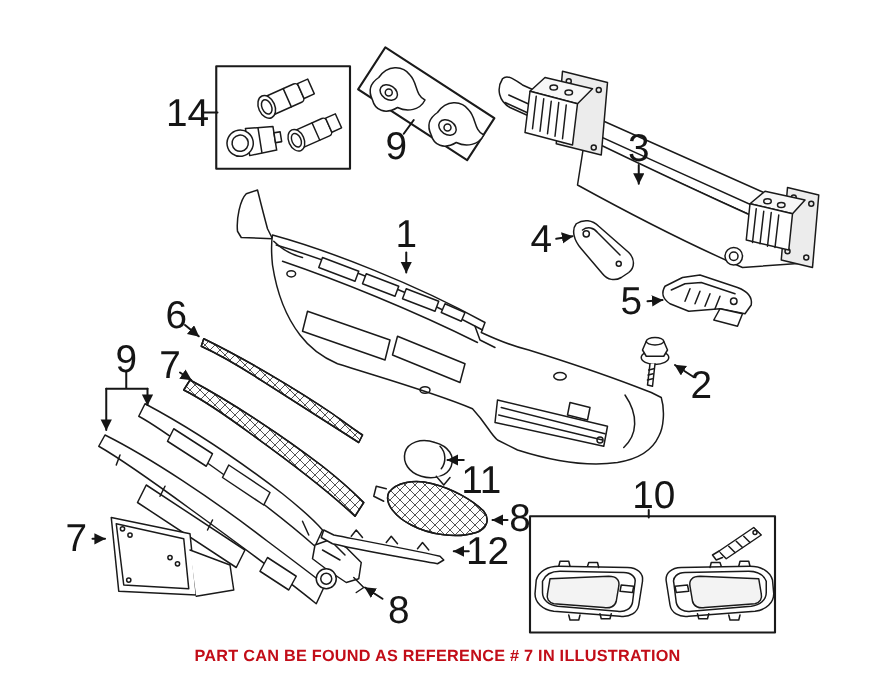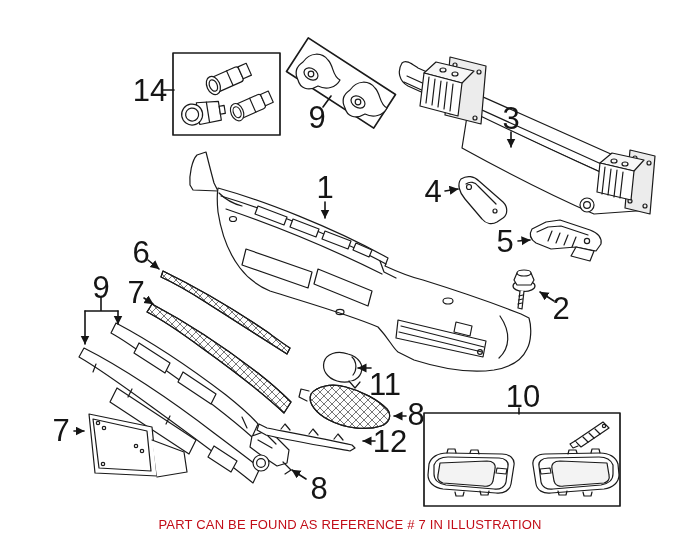--- a/index.html
+++ b/index.html
@@ -10,21 +10,21 @@
   #art{position:absolute;left:0;top:0;}
   .callout{
     position:absolute;transform:translate(-50%,-50%);
     font-family:"Liberation Sans",sans-serif;
     font-size:31px;font-weight:400;color:#151515;line-height:1;
     white-space:nowrap;user-select:none;
   }
   .caption{
     position:absolute;left:0;right:0;top:517px;text-align:center;
     font-family:"Liberation Sans",sans-serif;
-    font-size:13px;font-weight:400;color:#c20d18;letter-spacing:.2px;
+    font-size:13px;font-weight:700;color:#c20d18;letter-spacing:.2px;
   }
 </style>
 </head>
 <body>
 
 <div id="stage">
 
 <svg id="art" width="700" height="541" viewBox="0 0 700 541" fill="none" stroke="#1a1a1a" stroke-width="1.2" stroke-linejoin="round" stroke-linecap="round">
   <defs>
     <marker id="arr" markerUnits="userSpaceOnUse" markerWidth="10" markerHeight="10" refX="8.5" refY="4.5" orient="auto">

